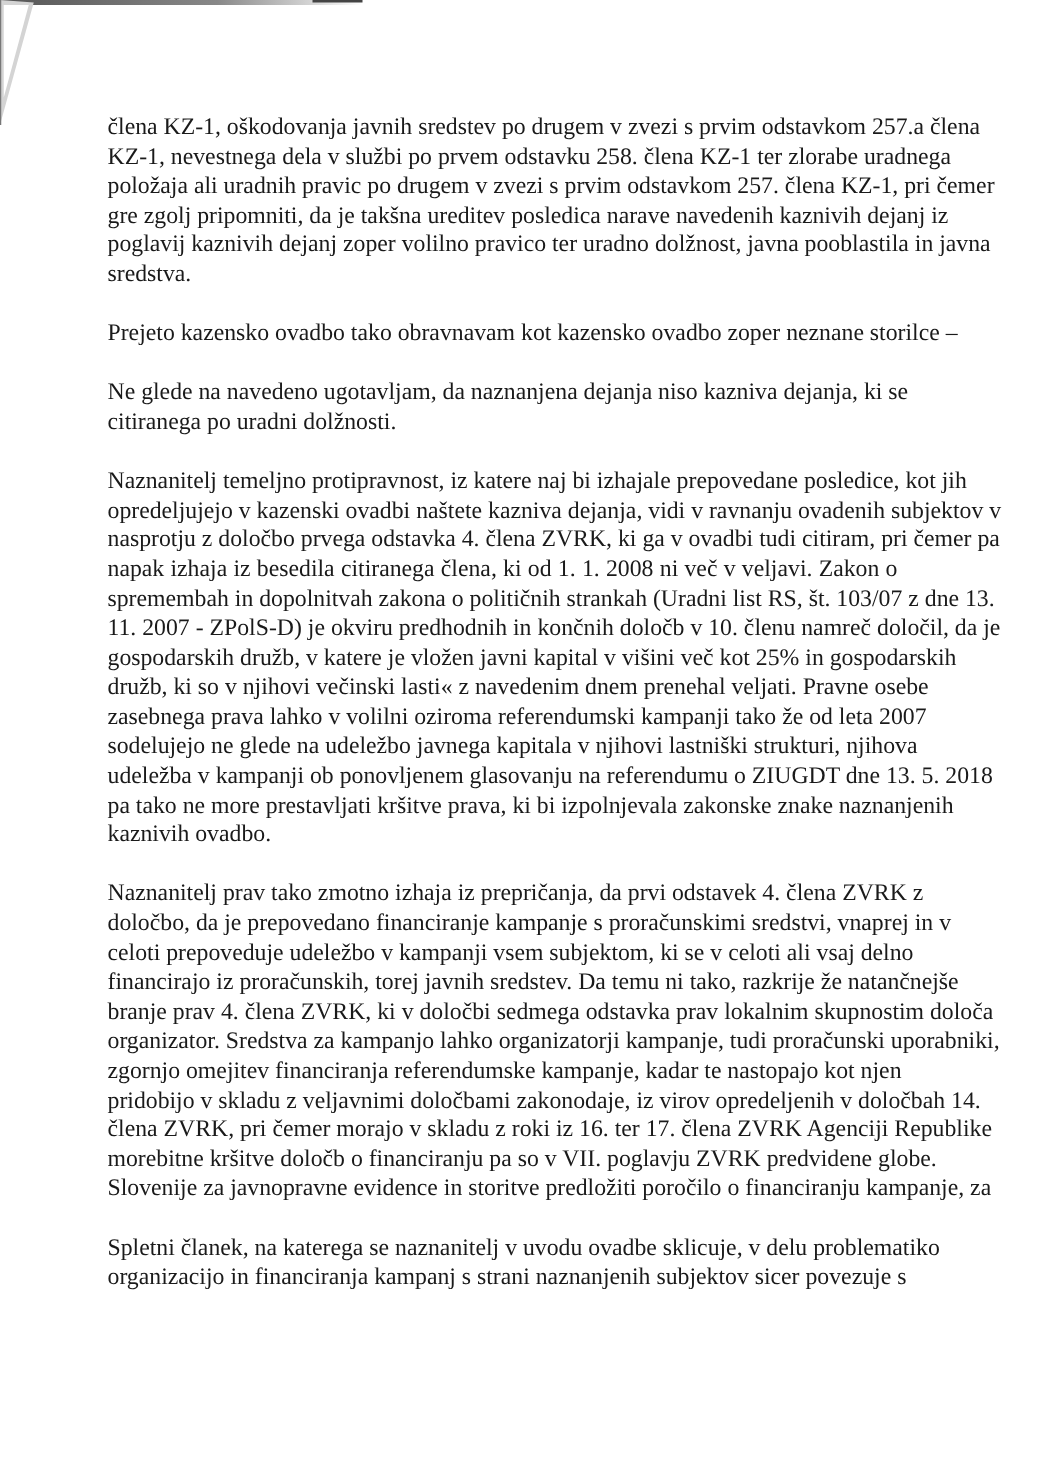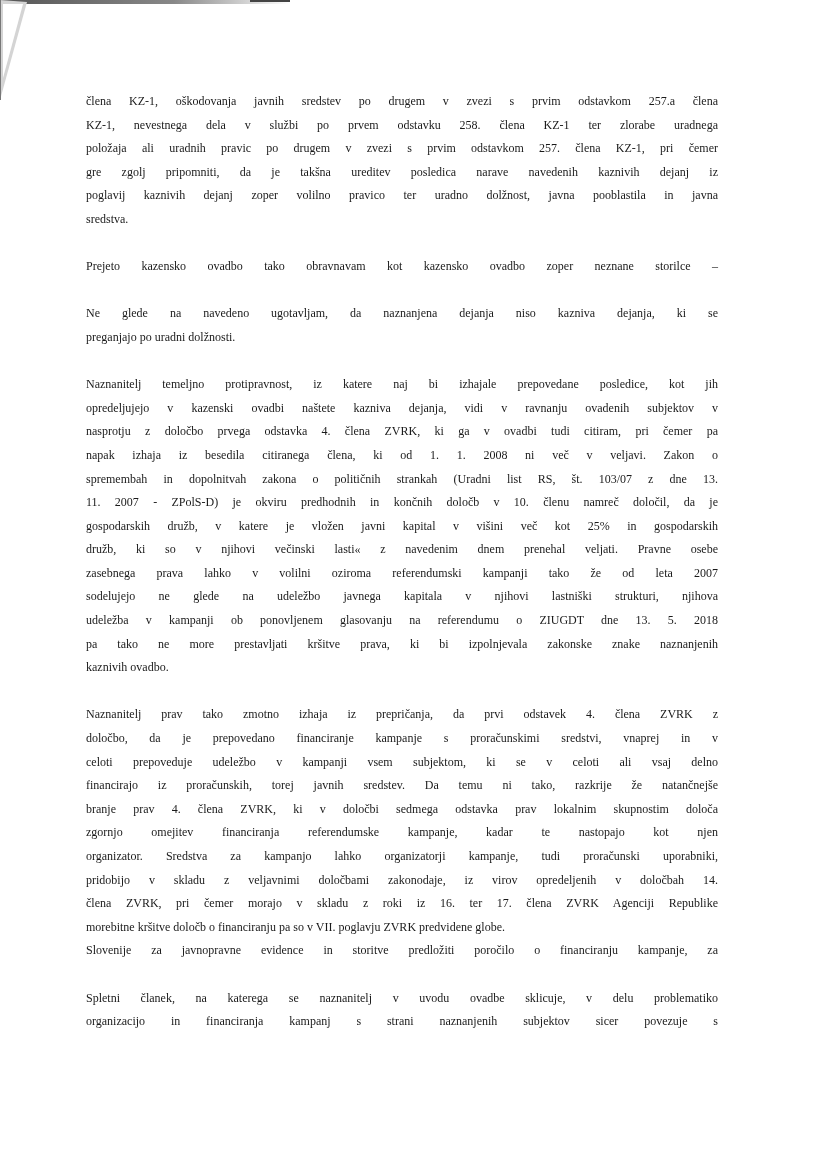--- a/index.html
+++ b/index.html
@@ -14,21 +14,21 @@
   }
   .scan-top2 {
     position: absolute; left: 250px; top: 0; width: 40px; height: 2px;
     background: #444;
   }
   .scan-corner {
     position: absolute; left: 0; top: 0; width: 30px; height: 100px;
   }
   .page {
     position: absolute; left: 86px; top: 90px; width: 632px;
-    font-size: 12px; line-height: 23.6px;
+    font-size: 19px; line-height: 23.6px;
   }
   .para { text-align: justify; margin: 0 0 23.6px 0; }
   .line { display: block; text-align: justify; text-align-last: justify; white-space: nowrap; }
   .line.last { text-align-last: left; }
 </style>
 </head>
 <body>
 
 <div class="scan-top"></div>
 <div class="scan-top2"></div>
@@ -45,21 +45,21 @@
       <span class="line">položaja ali uradnih pravic po drugem v zvezi s prvim odstavkom 257. člena KZ-1, pri čemer</span>
       <span class="line">gre zgolj pripomniti, da je takšna ureditev posledica narave navedenih kaznivih dejanj iz</span>
       <span class="line">poglavij kaznivih dejanj zoper volilno pravico ter uradno dolžnost, javna pooblastila in javna</span>
       <span class="line last">sredstva.</span>
     </div>
     <div class="para">
       <span class="line">Prejeto kazensko ovadbo tako obravnavam kot kazensko ovadbo zoper neznane storilce –</span>
     </div>
     <div class="para">
       <span class="line">Ne glede na navedeno ugotavljam, da naznanjena dejanja niso kazniva dejanja, ki se</span>
-      <span class="line last">preganjajo po uradni dolžnosti.</span>
+      <span class="line last">citiranega po uradni dolžnosti.</span>
     </div>
     <div class="para">
       <span class="line">Naznanitelj temeljno protipravnost, iz katere naj bi izhajale prepovedane posledice, kot jih</span>
       <span class="line">opredeljujejo v kazenski ovadbi naštete kazniva dejanja, vidi v ravnanju ovadenih subjektov v</span>
       <span class="line">nasprotju z določbo prvega odstavka 4. člena ZVRK, ki ga v ovadbi tudi citiram, pri čemer pa</span>
       <span class="line">napak izhaja iz besedila citiranega člena, ki od 1. 1. 2008 ni več v veljavi. Zakon o</span>
       <span class="line">spremembah in dopolnitvah zakona o političnih strankah (Uradni list RS, št. 103/07 z dne 13.</span>
       <span class="line">11. 2007 - ZPolS-D) je okviru predhodnih in končnih določb v 10. členu namreč določil, da je</span>
       <span class="line">gospodarskih družb, v katere je vložen javni kapital v višini več kot 25% in gospodarskih</span>
       <span class="line">družb, ki so v njihovi večinski lasti« z navedenim dnem prenehal veljati. Pravne osebe</span>
@@ -68,22 +68,22 @@
       <span class="line">udeležba v kampanji ob ponovljenem glasovanju na referendumu o ZIUGDT dne 13. 5. 2018</span>
       <span class="line">pa tako ne more prestavljati kršitve prava, ki bi izpolnjevala zakonske znake naznanjenih</span>
       <span class="line last">kaznivih ovadbo.</span>
     </div>
     <div class="para">
       <span class="line">Naznanitelj prav tako zmotno izhaja iz prepričanja, da prvi odstavek 4. člena ZVRK z</span>
       <span class="line">določbo, da je prepovedano financiranje kampanje s proračunskimi sredstvi, vnaprej in v</span>
       <span class="line">celoti prepoveduje udeležbo v kampanji vsem subjektom, ki se v celoti ali vsaj delno</span>
       <span class="line">financirajo iz proračunskih, torej javnih sredstev. Da temu ni tako, razkrije že natančnejše</span>
       <span class="line">branje prav 4. člena ZVRK, ki v določbi sedmega odstavka prav lokalnim skupnostim določa</span>
+      <span class="line">organizator. Sredstva za kampanjo lahko organizatorji kampanje, tudi proračunski uporabniki,</span>
       <span class="line">zgornjo omejitev financiranja referendumske kampanje, kadar te nastopajo kot njen</span>
-      <span class="line">organizator. Sredstva za kampanjo lahko organizatorji kampanje, tudi proračunski uporabniki,</span>
       <span class="line">pridobijo v skladu z veljavnimi določbami zakonodaje, iz virov opredeljenih v določbah 14.</span>
       <span class="line">člena ZVRK, pri čemer morajo v skladu z roki iz 16. ter 17. člena ZVRK Agenciji Republike</span>
       <span class="line last">morebitne kršitve določb o financiranju pa so v VII. poglavju ZVRK predvidene globe.</span>
       <span class="line">Slovenije za javnopravne evidence in storitve predložiti poročilo o financiranju kampanje, za</span>
     </div>
     <div class="para">
       <span class="line">Spletni članek, na katerega se naznanitelj v uvodu ovadbe sklicuje, v delu problematiko</span>
       <span class="line">organizacijo in financiranja kampanj s strani naznanjenih subjektov sicer povezuje s</span>
     </div>
   </div>

